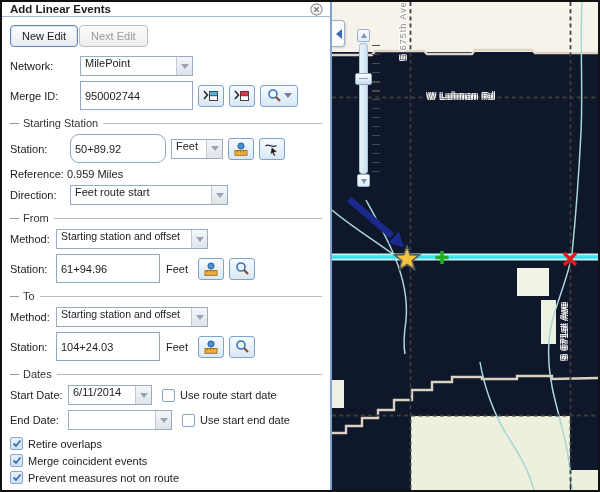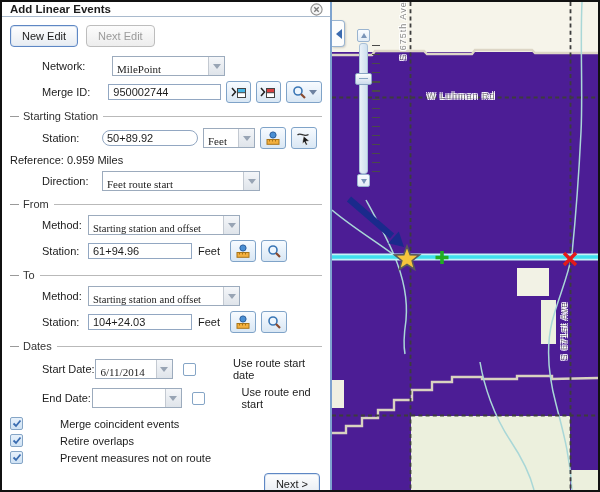--- a/index.html
+++ b/index.html
@@ -6,33 +6,33 @@
   html,body { width:600px; height:492px; }
   body { font-family: "Liberation Sans", sans-serif; font-size: 11px; color:#222; }
   .window { width:600px; height:492px; border:2px solid #111; display:flex; background:#fff; overflow:hidden; }
 
   
   .panel { width:330px; min-width:330px; background:#fff; border-right:2px solid #7ea3cf; display:flex; flex-direction:column; }
   .titlebar { height:22px; display:flex; align-items:center; justify-content:space-between; padding:0 7px 0 8px; border-bottom:1px solid #a9bacd; }
   .title { font-weight:bold; font-size:11.5px; color:#1c1c1c; }
   .panel-body { flex:1; padding:5px 8px 4px 8px; position:relative; }
 
-  .btnrow { margin:3px 0 9px 0; display:flex; gap:8px; }
+  .btnrow { margin:3px 0 9px 0; display:flex; gap:1px; }
   .btn { font-family:"Liberation Sans",sans-serif; font-size:11px; padding:4px 11px; border-radius:4px; cursor:pointer;
          background:linear-gradient(#fefefe,#e7ecf2); border:1px solid #5e87c4; color:#1c1c1c; box-shadow:0 0 0 1px #dce6f2 inset; }
   .btn.disabled { border:1px solid #bdbdbd; color:#9b9b9b; background:linear-gradient(#fcfcfc,#ededed); box-shadow:none; cursor:default; }
 
   .frow { display:flex; align-items:center; margin-bottom:5px; }
-  .lbl { color:#1c1c1c;margin-left:32px; }
+  .lbl { color:#1c1c1c; }
   .w66 { width:70px; }
   .w58 { width:60px; }
   .w46 { width:46px; }
 
-  .tinput { height:16px; border:1px solid #92a7c2; background:#fff; padding:4px 4px; font-family:"Liberation Sans",sans-serif; font-size:11px; color:#1c1c1c; }
-  .combo { height:20px; border:1px solid #9cabbd; background:#fff; display:flex; align-items:flex-end;font-family:Liberation Serif, serif; }
+  .tinput { height:29px; border:1px solid #92a7c2; background:#fff; padding:4px 4px; font-family:"Liberation Sans",sans-serif; font-size:11px; color:#1c1c1c; }
+  .combo { height:20px; border:1px solid #9cabbd; background:#fff; display:flex; align-items:flex-start; }
   .combo .ctext { flex:1; padding:0 4px; white-space:nowrap; overflow:hidden; }
   .carrow { width:16px; height:18px; margin:0; border-left:1px solid #c3c9d1; background:linear-gradient(#f4f6f9,#dfe4ea);
             display:flex; align-items:center; justify-content:center; }
   .carrow::after { content:""; border:4px solid transparent; border-top:5px solid #98a4b4; margin-top:4px; }
 
   .iconbtn { width:26px; height:22px; margin-left:5px; border:1px solid #7fa3c8; border-radius:3px;
              background:linear-gradient(#f7fbff,#d9e7f4); display:flex; align-items:center; justify-content:center; cursor:pointer; }
   .iconbtn.split { width:38px; }
   .iconbtn svg { display:block; }
   .splitarrow { border:4px solid transparent; border-top:5px solid #6e82a0; margin:4px 0 0 2px; }
@@ -46,21 +46,21 @@
 
   .cbrow { display:flex; align-items:center; margin-bottom:4px; }
   .checkbox { width:13px; height:13px; border:1px solid #85a5c6; border-radius:2px; background:#fff; display:inline-flex; align-items:center; justify-content:center; margin-right:5px; flex:none; cursor:pointer; }
   .checkbox.checked { background:linear-gradient(#e7f1fb,#cfe2f4); }
   .opts { margin-top:7px; }
   .nextrow { display:flex; justify-content:flex-end; margin-top:9px; padding-right:2px; }
 
   .closebtn { width:14px; height:14px; cursor:pointer; display:flex; align-items:center; justify-content:center; }
 
   
-  .map { position:relative; flex:1; background:#4c1d95; overflow:hidden;text-decoration:underline; }
+  .map { position:relative; flex:1; background:#0f172a; overflow:hidden;text-decoration:underline; }
   .map svg.maplayer { position:absolute; left:0; top:0; }
 
   .maplabel { position:absolute; color:#8a8a8a; font-size:9px; letter-spacing:1px; white-space:nowrap;
               text-shadow:1px 1px 0 #fff,-1px -1px 0 #fff,1px -1px 0 #fff,-1px 1px 0 #fff; }
   .vert { transform:rotate(-90deg); text-align:center; }
 
   .collapse-tab { position:absolute; left:0; top:18px; width:13px; height:27px; background:#fdfdfd; border:1px solid #9ab4d0; border-left:none; border-radius:0 4px 4px 0; display:flex; align-items:center; justify-content:center; cursor:pointer; box-shadow:1px 1px 2px rgba(0,0,0,.15); }
   .collapse-tab::after { content:""; border:5px solid transparent; border-right:6px solid #3c6bb0; margin-right:3px; }
 
   .zoom-btn { position:absolute; width:13px; height:13px; border:1px solid #9ab4d0; border-radius:2px; background:linear-gradient(#fafcff,#e2ecf6); display:flex; align-items:center; justify-content:center; cursor:pointer; }
@@ -253,39 +253,39 @@
         <span class="lbl">Use route start date</span>
       </div>
 
       <div class="frow">
         <span class="lbl" style="width:58px">End Date:</span>
         <div class="combo" style="width:104px">
           <span class="ctext"></span>
           <span class="carrow"></span>
         </div>
         <span class="checkbox" style="margin-left:10px"></span>
-        <span class="lbl">Use route end start</span>
+        <span class="lbl">Use start end date</span>
       </div>
 
       <div class="opts">
         <div class="cbrow">
           <span class="checkbox checked">
             <svg width="10" height="9" viewBox="0 0 10 9">
                 <path d="M1.5 4.5 L4 7 L8.5 1.5" fill="none" stroke="#3a6cb0" stroke-width="1.8"></path>
               </svg>
           </span>
-          <span class="lbl">Merge coincident events</span>
+          <span class="lbl">Retire overlaps</span>
         </div>
         <div class="cbrow">
           <span class="checkbox checked">
             <svg width="10" height="9" viewBox="0 0 10 9">
                 <path d="M1.5 4.5 L4 7 L8.5 1.5" fill="none" stroke="#3a6cb0" stroke-width="1.8"></path>
               </svg>
           </span>
-          <span class="lbl">Retire overlaps</span>
+          <span class="lbl">Merge coincident events</span>
         </div>
         <div class="cbrow">
           <span class="checkbox checked">
             <svg width="10" height="9" viewBox="0 0 10 9">
                 <path d="M1.5 4.5 L4 7 L8.5 1.5" fill="none" stroke="#3a6cb0" stroke-width="1.8"></path>
               </svg>
           </span>
           <span class="lbl">Prevent measures not on route</span>
         </div>
       </div>

